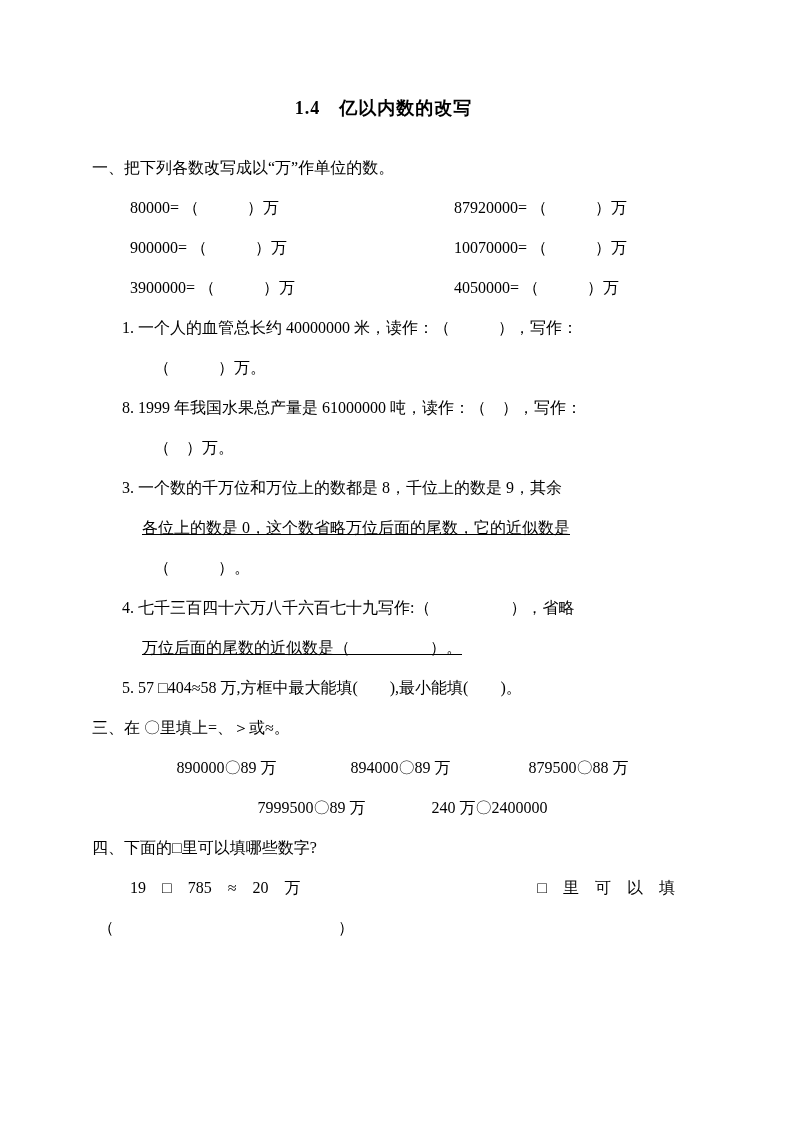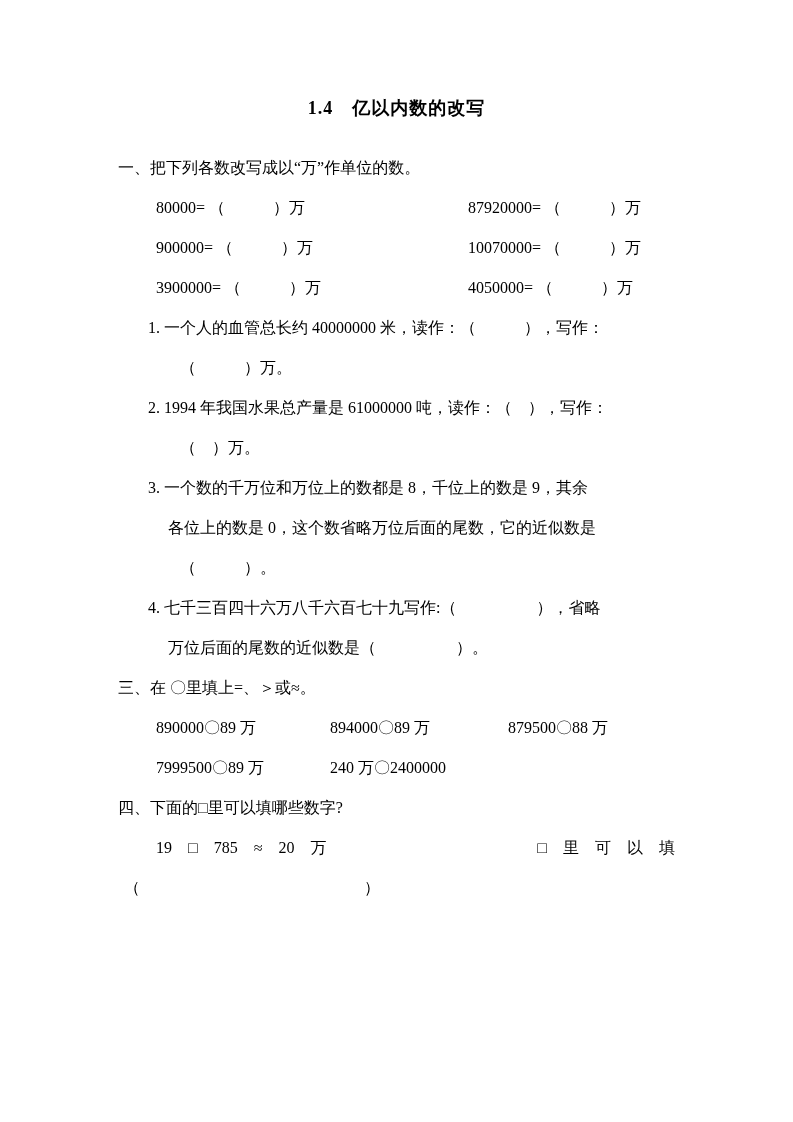--- a/index.html
+++ b/index.html
@@ -8,46 +8,48 @@
     width: 793px;
     height: 1122px;
     margin: 0 auto;
     font-family: "Liberation Serif", "DejaVu Serif", serif;
     color: #000000;
     overflow: hidden;
   }
   .page {
     width: 793px;
     height: 942px;
-    padding: 96px 118px 40px 118px;
+    padding: 96px 118px 40px 92px;
   }
   .title {
     text-align: center;
     font-size: 18px;
     font-weight: bold;
     margin-bottom: 28px;
     letter-spacing: 1px;
   }
   .line {
     font-size: 16px;
     line-height: 40px;
     white-space: pre;
   }
   .sec-heading { padding-left: 0; }
   .ind1 { padding-left: 30px; }   
   .ind2 { padding-left: 62px; }   
-  .ind3 { padding-left: 50px; }   
+  .ind3 { padding-left: 50px; text-decoration: underline; }   
   .s1row {
     display: flex;
     padding-left: 38px;
+    gap: 12px;
   }
   .s1row .col-left { flex: 0 0 312px; }
   .s3row {
     display: flex;
     padding-left: 38px;
+    justify-content: center;
   }
   .s3row .c1 { flex: 0 0 174px; }
   .s3row .c2 { flex: 0 0 178px; }
   .s4row {
     display: flex;
     justify-content: space-between;
     padding-left: 38px;
     align-items: center;
   }
   .answer-line { padding-left: 6px; }
@@ -71,30 +73,31 @@
   </div>
   <div class="line s1row">
     <span class="col-left">3900000= （　　　）万</span>
     <span class="col-right">4050000= （　　　）万</span>
   </div>
 
 
   <div class="line ind1">1. 一个人的血管总长约 40000000 米，读作：（　　　），写作：</div>
   <div class="line ind2">（　　　）万。</div>
 
-  <div class="line ind1">2. 1994 年我国水果总产量是 61000000 吨，读作：（　），写作：</div>
+  <div class="line ind1">8. 1999 年我国水果总产量是 61000000 吨，读作：（　），写作：</div>
   <div class="line ind2">（　）万。</div>
 
   <div class="line ind1">3. 一个数的千万位和万位上的数都是 8，千位上的数是 9，其余</div>
   <div class="line ind3">各位上的数是 0，这个数省略万位后面的尾数，它的近似数是</div>
   <div class="line ind2">（　　　）。</div>
 
   <div class="line ind1">4. 七千三百四十六万八千六百七十九写作:（　　　　　），省略</div>
   <div class="line ind3">万位后面的尾数的近似数是（　　　　　）。</div>
 
+  <div class="line ind1">5. 57 □404≈58 万,方框中最大能填(　　),最小能填(　　)。</div>
 
   <div class="line sec-heading">三、在 〇里填上=、＞或≈。</div>
 
   <div class="line s3row">
     <span class="c1">890000〇89 万</span>
     <span class="c2">894000〇89 万</span>
     <span class="c3">879500〇88 万</span>
   </div>
   <div class="line s3row">
     <span class="c1">7999500〇89 万</span>

